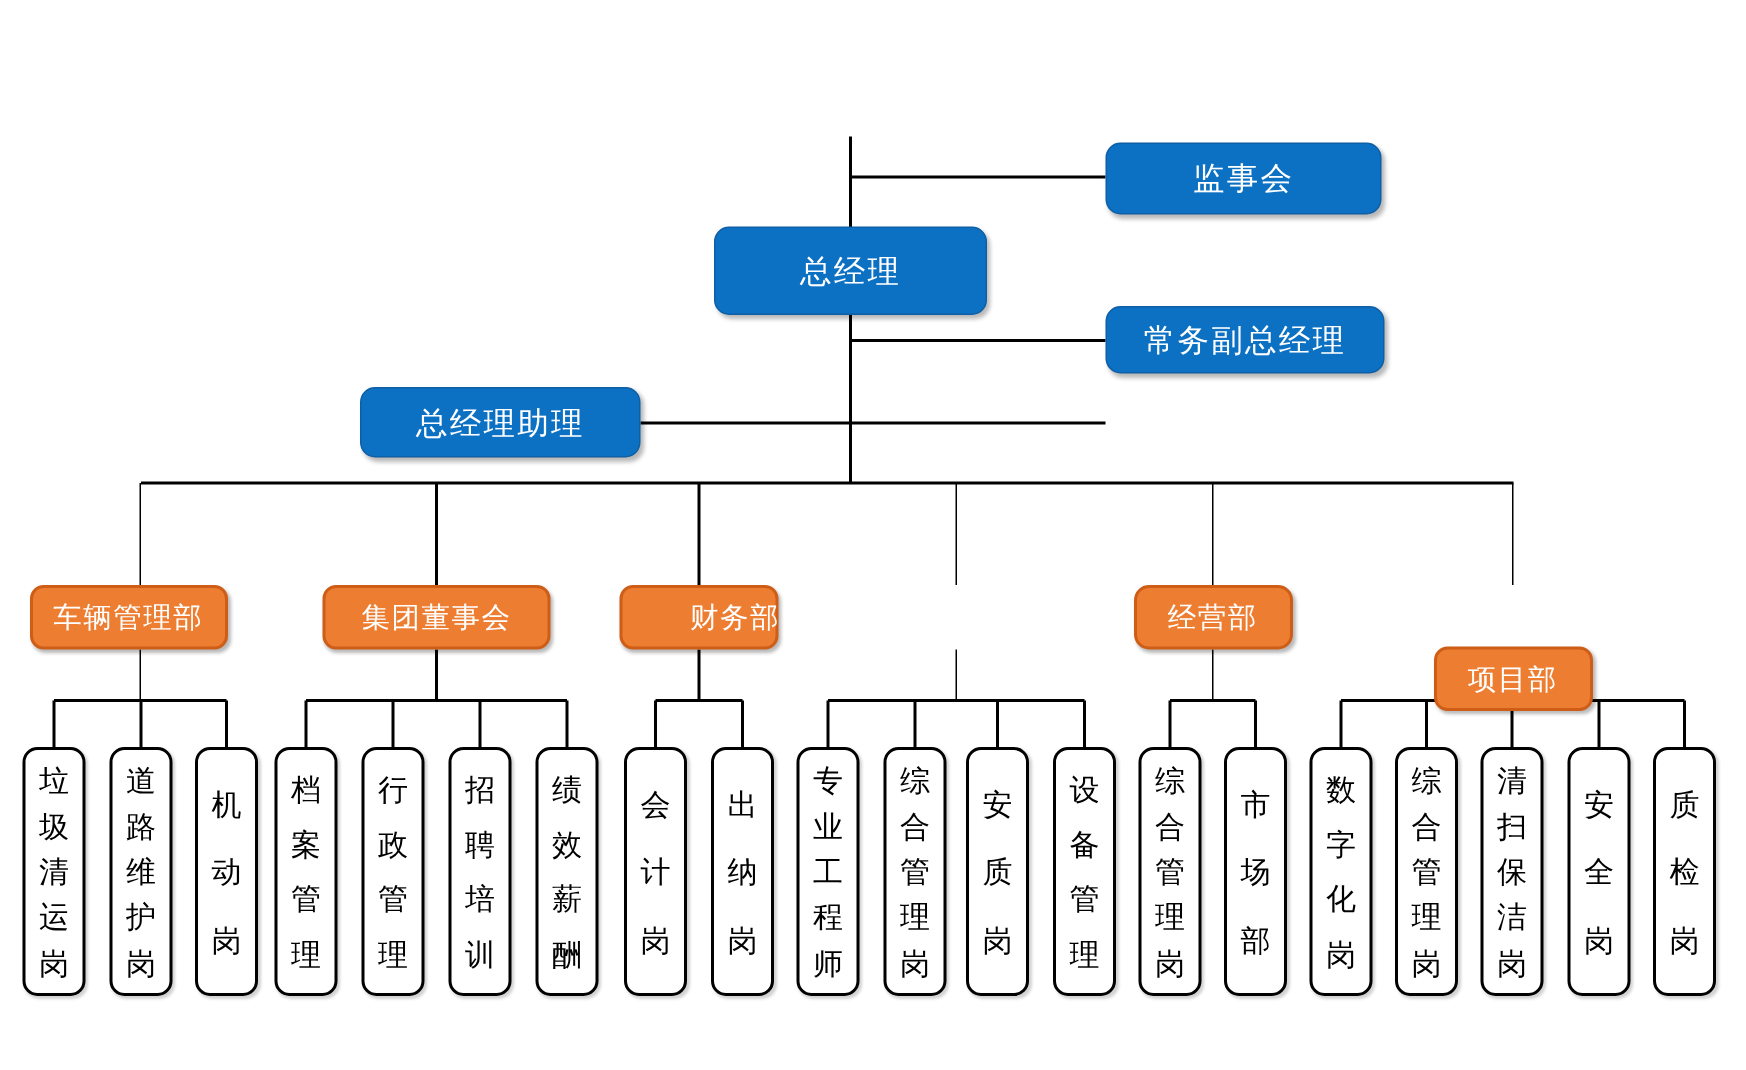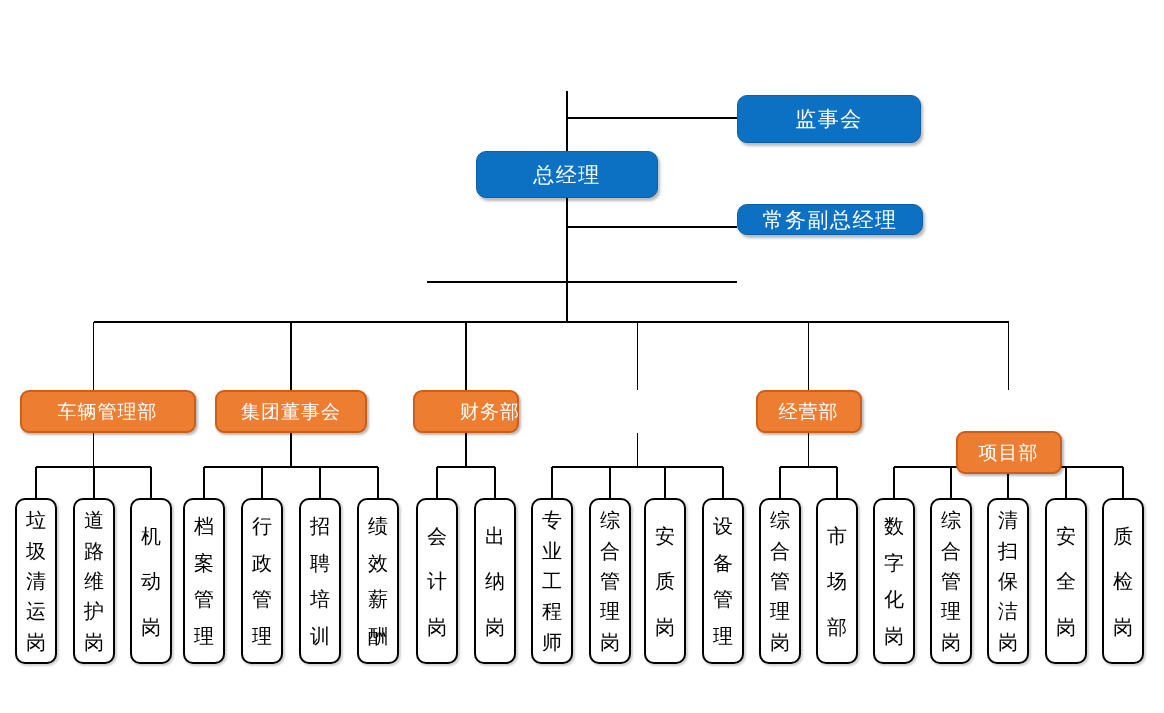--- a/index.html
+++ b/index.html
@@ -66,32 +66,33 @@
     z-index: 1;
   }
 </style>
 </head>
 <body>
 
 <div id="stage">
 
   <div class="node blue" style="left:737px; top:95px; width:184px; height:48px;">监事会</div>
 
-  <div class="node blue" style="left:476px; top:151px; width:182px; height:47px;">总经理</div>
-
-  <div class="node blue" style="left:737px; top:204px; width:186px; height:31px;">常务副总经理</div>
-
+  <div class="node blue" style="left:476px; top:151px; width:182px; height:59px;">总经理</div>
+
+  <div class="node blue" style="left:737px; top:204px; width:186px; height:45px;">常务副总经理</div>
+
+  <div class="node blue" style="left:240px; top:258px; width:187px; height:47px;">总经理助理</div>
 
 <div class="line" style="left: 566.25px; top: 91px; width: 1.5px; height: 231px;"></div>
     <div class="line" style="left: 567px; top: 117.25px; width: 170px; height: 1.5px;"></div>
     <div class="line" style="left: 567px; top: 226.25px; width: 170px; height: 1.5px;"></div>
     <div class="line" style="left: 427px; top: 281.25px; width: 310px; height: 1.5px;"></div>
     <div class="line" style="left: 93.5px; top: 321.25px; width: 915px; height: 1.5px;"></div>
     <div class="line" style="left: 92.75px; top: 322px; width: 1.5px; height: 68px;"></div>
-    <div class="node dept" style="left: 19.5px; top: 390px; width: 176px; height: 43px; font-family: Liberation Mono, monospace;">车辆管理部</div>
+    <div class="node dept" style="left: 19.5px; top: 390px; width: 132px; height: 43px; font-family: Liberation Mono, monospace;">车辆管理部</div>
     <div class="line" style="left: 92.75px; top: 433px; width: 1.5px; height: 34px;"></div>
     <div class="line" style="left: 36px; top: 466.25px; width: 115px; height: 1.5px;"></div>
     <div class="line" style="left: 35.25px; top: 467px; width: 1.5px; height: 31px;"></div>
     <div class="pos" style="left: 15px; top: 498px; width: 42px; height: 166px;">
       <span class="vchar">垃</span>
       <span class="vchar">圾</span>
       <span class="vchar">清</span>
       <span class="vchar">运</span>
       <span class="vchar">岗</span>
     </div>
@@ -183,21 +184,21 @@
       <span class="vchar">岗</span>
     </div>
     <div class="line" style="left: 722.25px; top: 467px; width: 1.5px; height: 31px;"></div>
     <div class="pos" style="left: 702px; top: 498px; width: 42px; height: 166px;">
       <span class="vchar">设</span>
       <span class="vchar">备</span>
       <span class="vchar">管</span>
       <span class="vchar">理</span>
     </div>
     <div class="line" style="left: 807.75px; top: 322px; width: 1.5px; height: 68px;"></div>
-    <div class="node dept" style="left: 755.5px; top: 390px; width: 106px; height: 43px;">经营部</div>
+    <div class="node dept" style="left: 755.5px; top: 390px; width: 106px; height: 43px; border-radius: 10px;">经营部</div>
     <div class="line" style="left: 807.75px; top: 433px; width: 1.5px; height: 34px;"></div>
     <div class="line" style="left: 780px; top: 466.25px; width: 57px; height: 1.5px;"></div>
     <div class="line" style="left: 779.25px; top: 467px; width: 1.5px; height: 31px;"></div>
     <div class="pos" style="left: 759px; top: 498px; width: 42px; height: 166px;">
       <span class="vchar">综</span>
       <span class="vchar">合</span>
       <span class="vchar">管</span>
       <span class="vchar">理</span>
       <span class="vchar">岗</span>
     </div>

